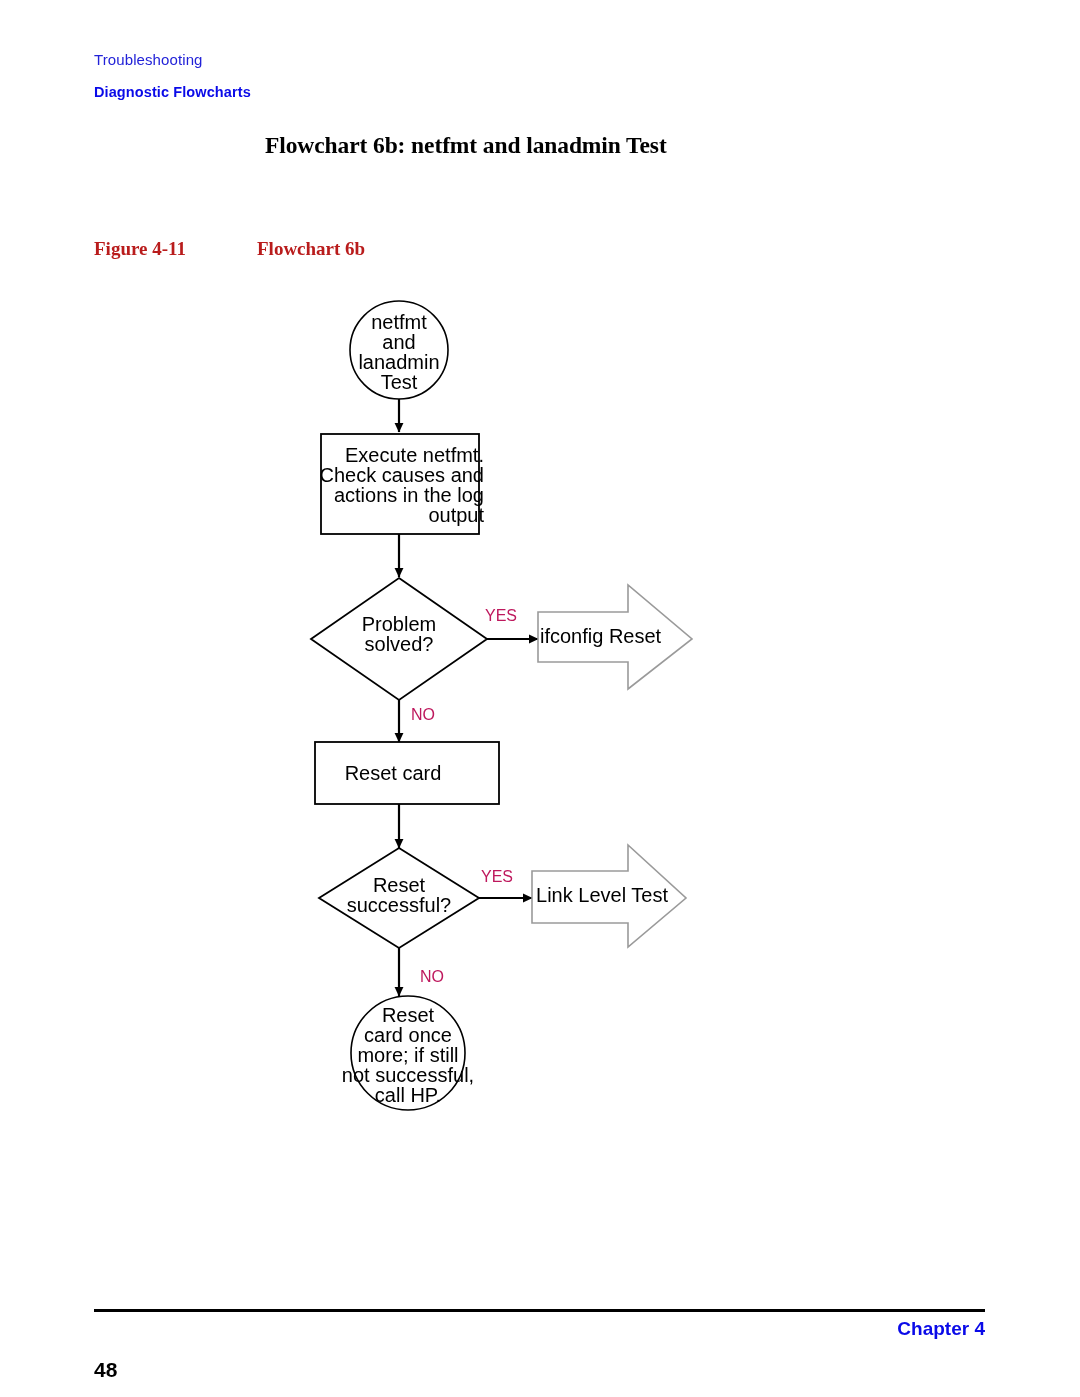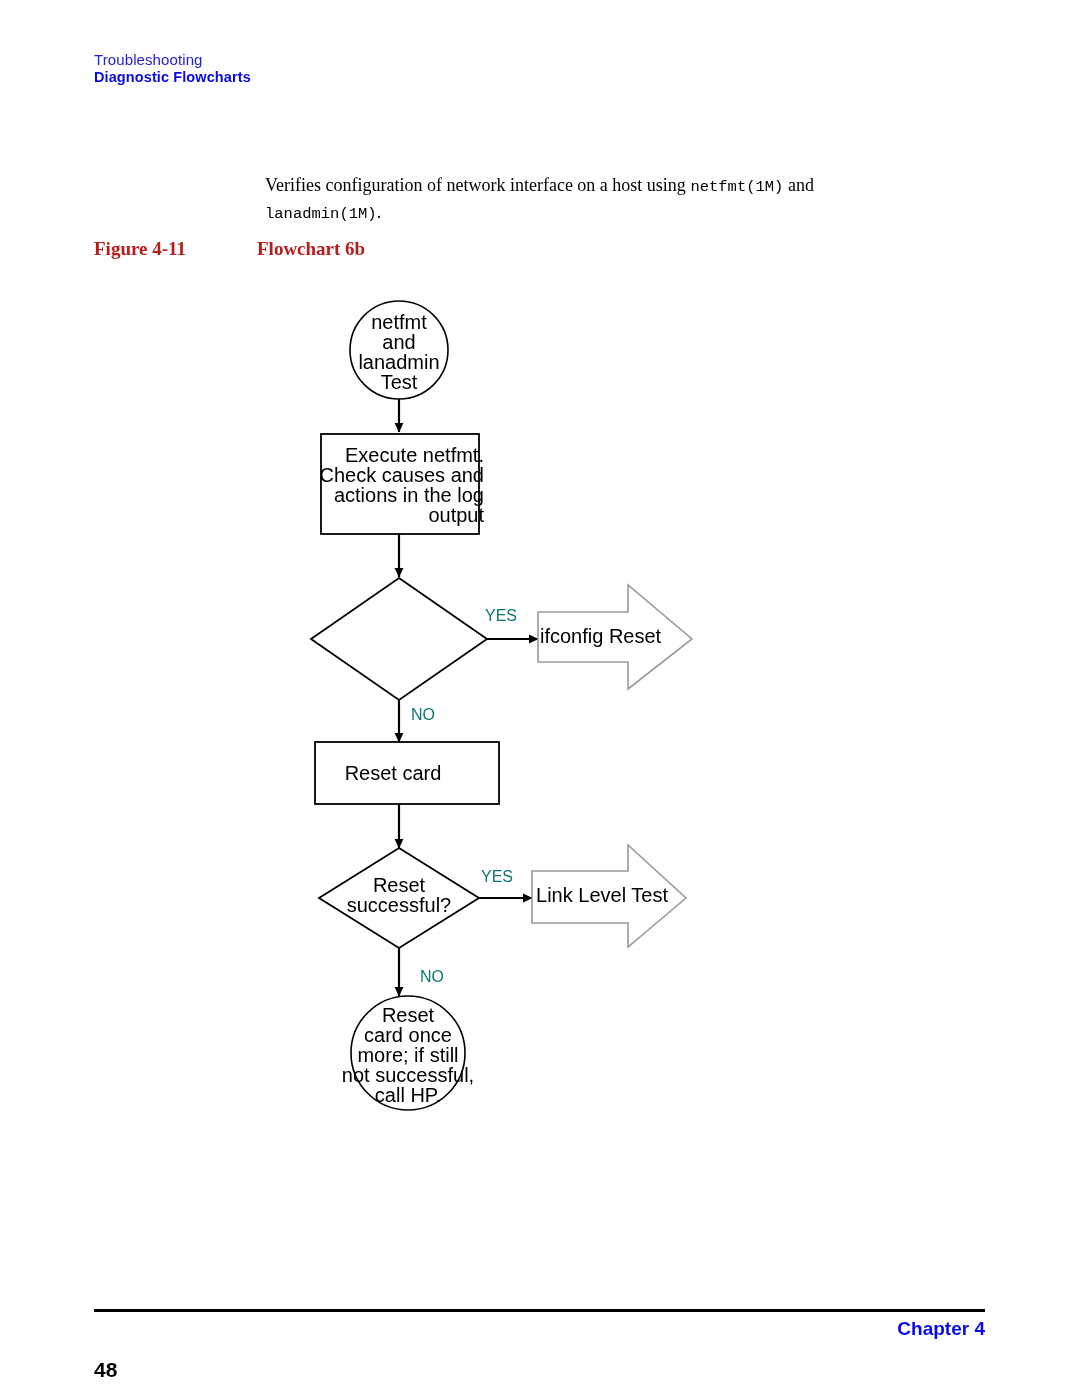--- a/index.html
+++ b/index.html
@@ -36,21 +36,21 @@
     letter-spacing: 0.1px;
     display: block;
   }
   .header-line2 {
     font-family: "Liberation Sans", sans-serif;
     font-size: 14.5px;
     font-weight: bold;
     color: #0a0ae8;
     letter-spacing: 0.1px;
     display: block;
-    margin-top: 3px;
+    margin-top: 18px;
   }
 
   
   .doc-title {
     position: absolute;
     left: 265px;
     top: 132px;
     font-family: "Liberation Serif", serif;
     font-weight: bold;
     font-size: 23.5px;
@@ -102,21 +102,21 @@
     font-size: 20px;
     line-height: 20px;
     color: #000;
     text-align: center;
     white-space: pre;
   }
   .edge-label {
     position: absolute;
     font-family: "Liberation Sans", sans-serif;
     font-size: 16px;
-    color: #0f766e;
+    color: #be185d;
     white-space: nowrap;
   }
 
   
   .footer-rule {
     position: absolute;
     left: 94px;
     top: 1309px;
     width: 891px;
     height: 0;
@@ -145,22 +145,22 @@
 </head>
 <body>
 
 <div class="page">
 
   <div class="header">
     <span class="header-line1">Troubleshooting</span>
     <span class="header-line2">Diagnostic Flowcharts</span>
   </div>
 
-
-  <div class="intro"><span>Verifies configuration of network interface on a host using </span><span class="mono">netfmt(1M)</span><span> and </span><span class="mono">lanadmin(1M)</span><span>.</span></div>
+  <div class="doc-title">Flowchart 6b: netfmt and lanadmin Test</div>
+
 
   <div class="fig-caption"><span class="fig-num">Figure 4-11</span><span>Flowchart 6b</span></div>
 
   <div class="flow">
     <svg width="1080" height="1397" viewBox="0 0 1080 1397" xmlns="http://www.w3.org/2000/svg">
       <defs>
         <marker id="ah" markerWidth="11" markerHeight="11" refX="9.4" refY="5" orient="auto" markerUnits="userSpaceOnUse">
           <path d="M0,0.4 L10,5 L0,9.6 z" fill="#000"></path>
         </marker>
       </defs>
@@ -200,20 +200,22 @@
   <div class="node-text" style="left:319px; top:312px; width:160px;">netfmt
 and
 lanadmin
 Test</div>
 
   <div class="node-text" style="left:316px; top:445px; width:168px;text-align:right;">Execute netfmt.
 Check causes and
 actions in the log
 output</div>
 
+  <div class="node-text" style="left:319px; top:614px; width:160px;">Problem
+solved?</div>
 
   <div class="node-text" style="left:540px; top:626px; width:120px;">ifconfig Reset</div>
 
   <div class="node-text" style="left:315px; top:763px; width:156px;">Reset card</div>
 
   <div class="node-text" style="left:319px; top:875px; width:160px;">Reset
 successful?</div>
 
   <div class="node-text" style="left:534px; top:885px; width:136px;">Link Level Test</div>
 

